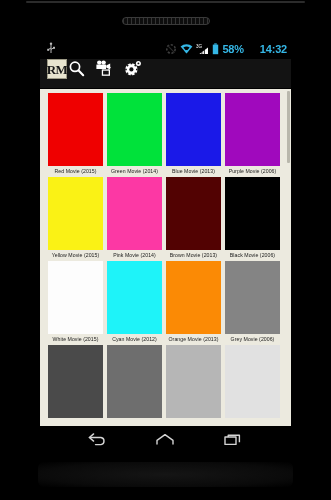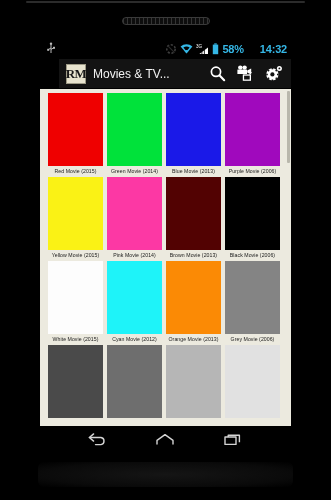--- a/index.html
+++ b/index.html
@@ -85,25 +85,24 @@
     white-space: nowrap;
   }
   #clock { margin-left: 13px; }
 
   
   #app-bar {
     position: relative;
     height: 30px;
     background: #131313;
     display: flex;
-    align-items: center;
+    align-items: flex-start;
     padding: 0 6px 0 7px;
     box-sizing: border-box;
     border-bottom: 1px solid #000;
-    margin-left: 19px;
   }
   #app-logo {
     width: 20px; height: 20px;
     background: #e8e4cf;
     display: flex;
     align-items: center;
     justify-content: center;
     flex: 0 0 auto;
     border: 1px solid #9d9a86;
     box-sizing: border-box;
@@ -278,21 +277,20 @@
         </span>
         <span id="battery-pct" style="color: rgb(53, 183, 230);">58%</span>
         <span id="clock" style="color: rgb(53, 183, 230);">14:32</span>
       </div>
     </div>
 
     <div id="app-bar" style="background: rgb(19, 19, 19);">
       <div id="app-logo" style="background: rgb(232, 228, 207);">
         <span id="app-logo-text">RM</span>
       </div>
-      <div id="app-title">Movies &amp; TV...</div>
 
       <div id="app-actions">
         <div class="action-icon">
           <svg width="17" height="17" viewBox="0 0 17 17">
             <circle cx="7" cy="6.8" r="4.6" fill="none" stroke="#ffffff" stroke-width="1.7"></circle>
             <line x1="10.6" y1="10.4" x2="15.2" y2="15.2" stroke="#ffffff" stroke-width="2.1" stroke-linecap="round"></line>
           </svg>
         </div>
         <div class="action-icon">
           <svg width="19" height="17" viewBox="0 0 19 17">

